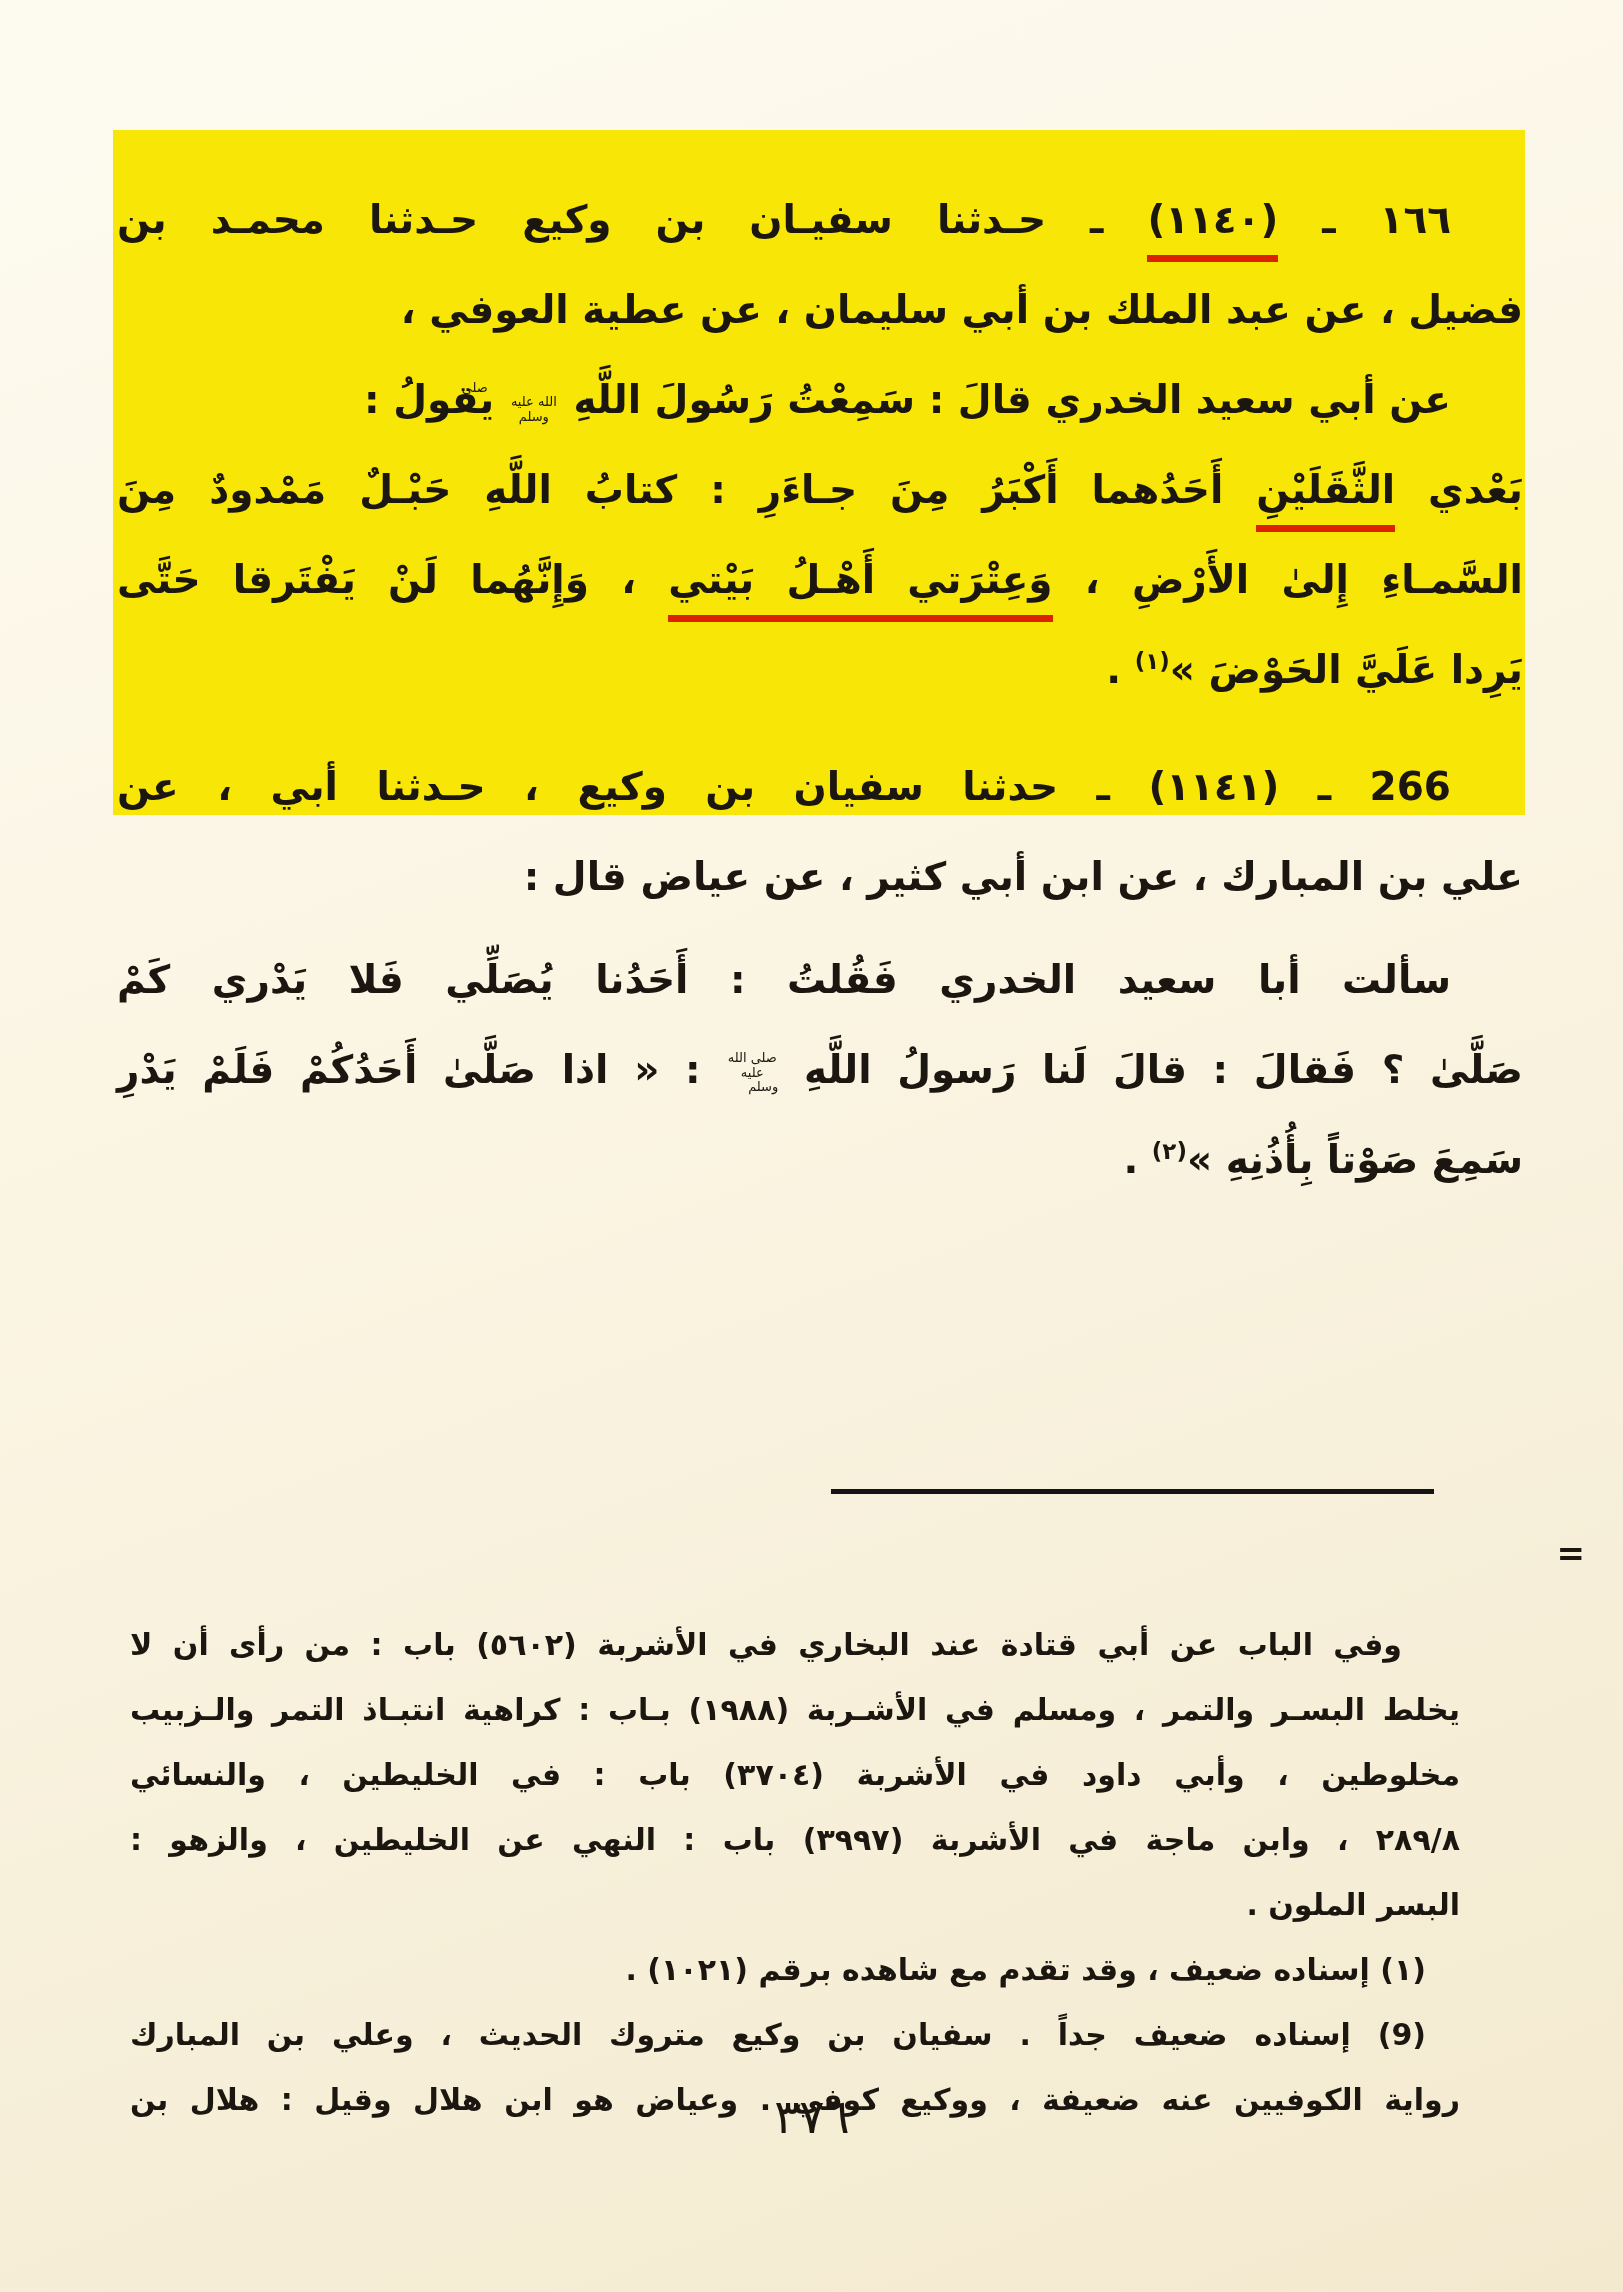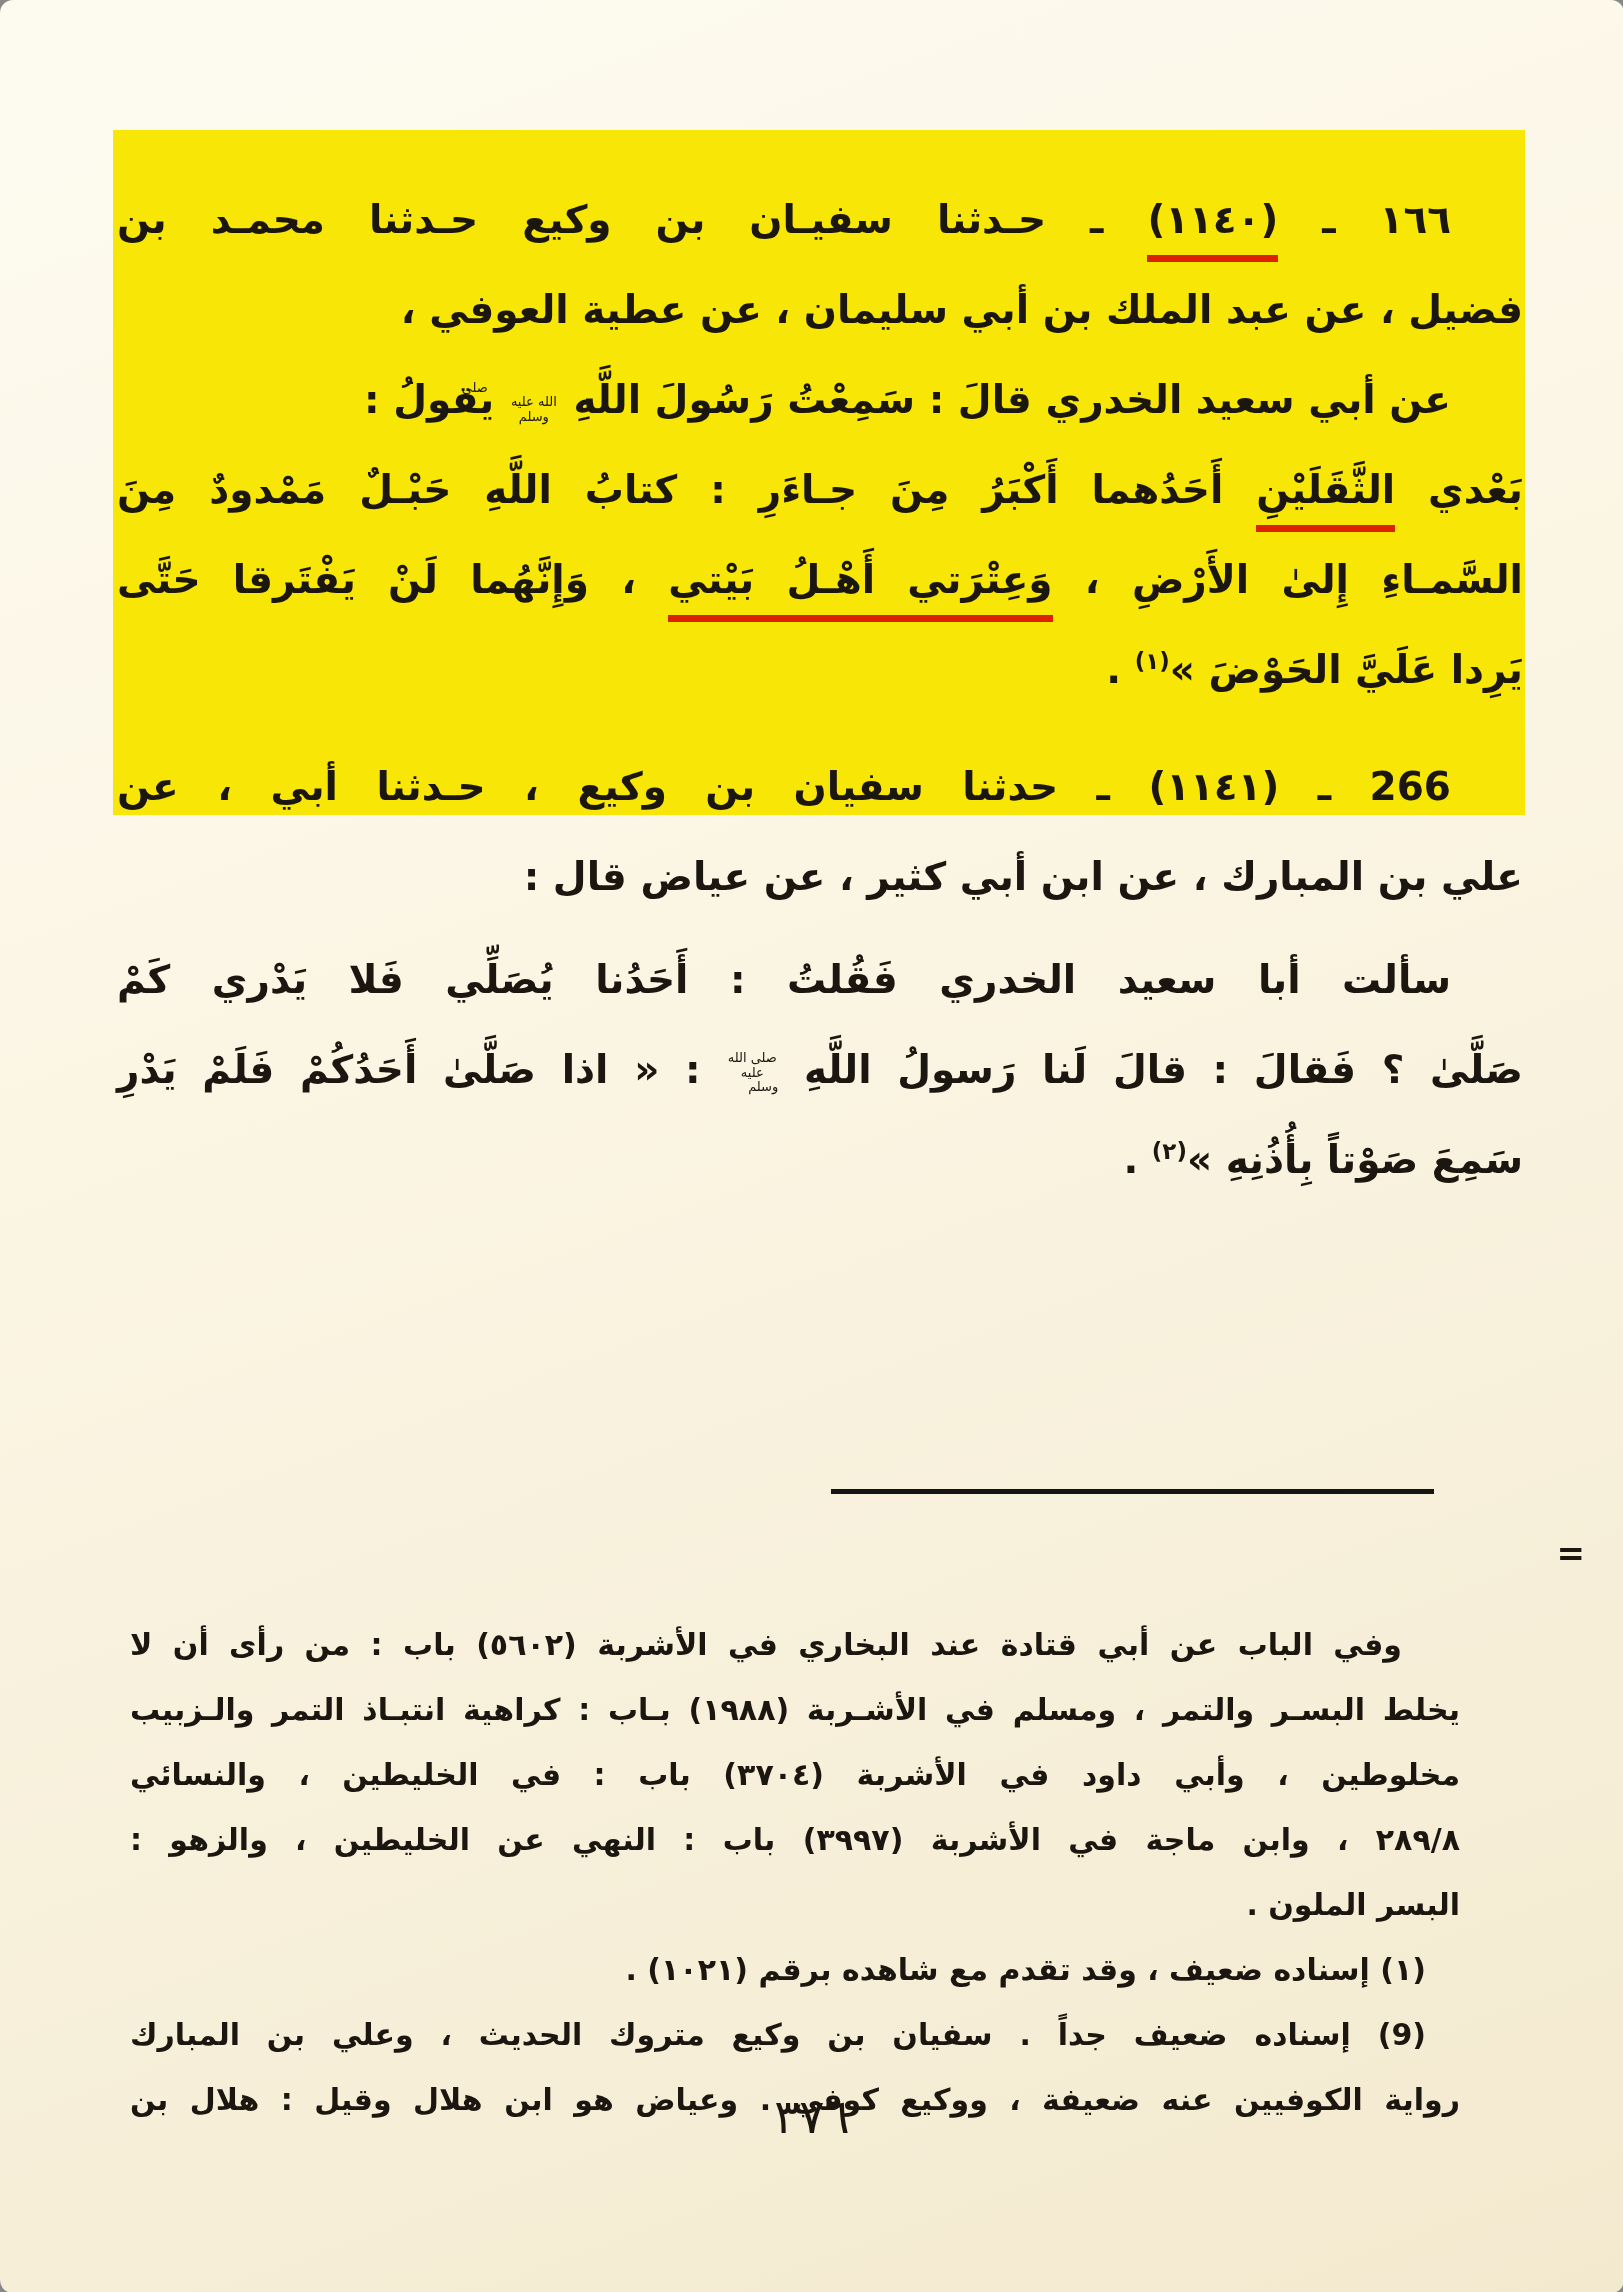--- a/index.html
+++ b/index.html
@@ -5,21 +5,20 @@
   html,body{margin:0;padding:0;background:#888;}
   .page{
     position:relative;
     width:1624px;height:2293px;
     margin:0 auto;
     background:linear-gradient(160deg,#fdfbf0 0%,#fbf5e4 40%,#f6eed7 78%,#f3e9cf 100%);
     font-family:"DejaVu Sans",sans-serif;
     direction:rtl;
     color:#1b1710;
     overflow:hidden;
-    border-radius:13px;
   }
   .hl-block{
     position:absolute;
     top:130px;right:99px;
     width:1412px;height:685px;
     background:#f7e606;
   }
   .main{
     position:absolute;
     top:130px;right:101px;

